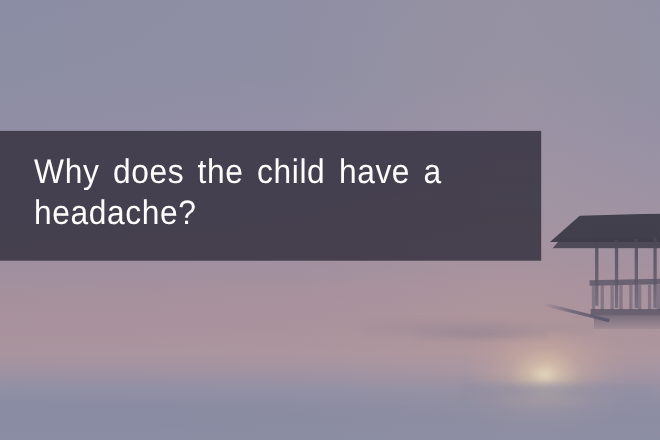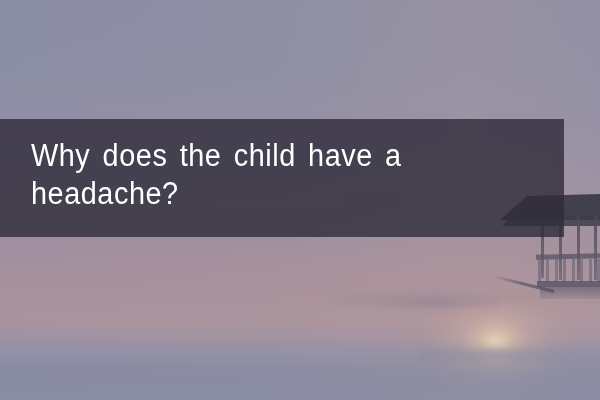--- a/index.html
+++ b/index.html
@@ -188,21 +188,21 @@
     background: linear-gradient(to right, rgba(120,116,136,0.0) 0%, rgba(96,92,112,0.75) 45%, rgba(86,82,102,0.85) 100%);
     transform: rotate(14deg);
     transform-origin: right center;
   }
 
   
   .caption-band {
     position: absolute;
     left: 0;
     top: 119px;
-    width: 564px;
+    width: 492px;
     height: 118px;
     background: rgba(48,44,58,0.80);
     box-sizing: border-box;
     padding: 18px 20px 0 31px;
   }
   .caption-text {
     margin: 0;
     color: #ffffff;
     font-family: "Liberation Sans", sans-serif;
     font-size: 31px;

